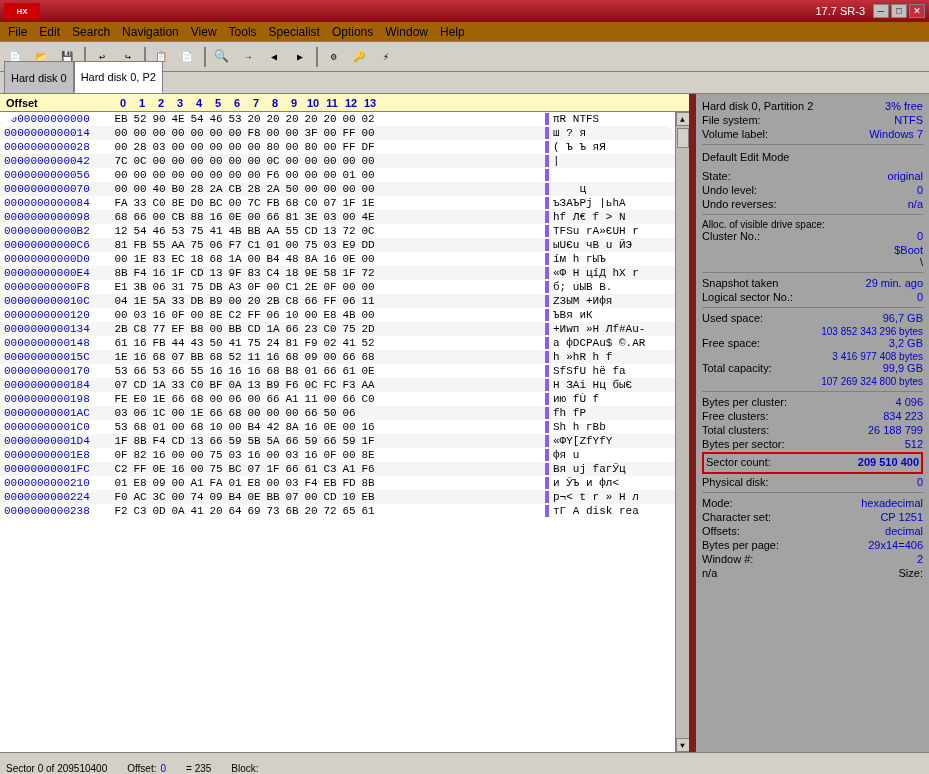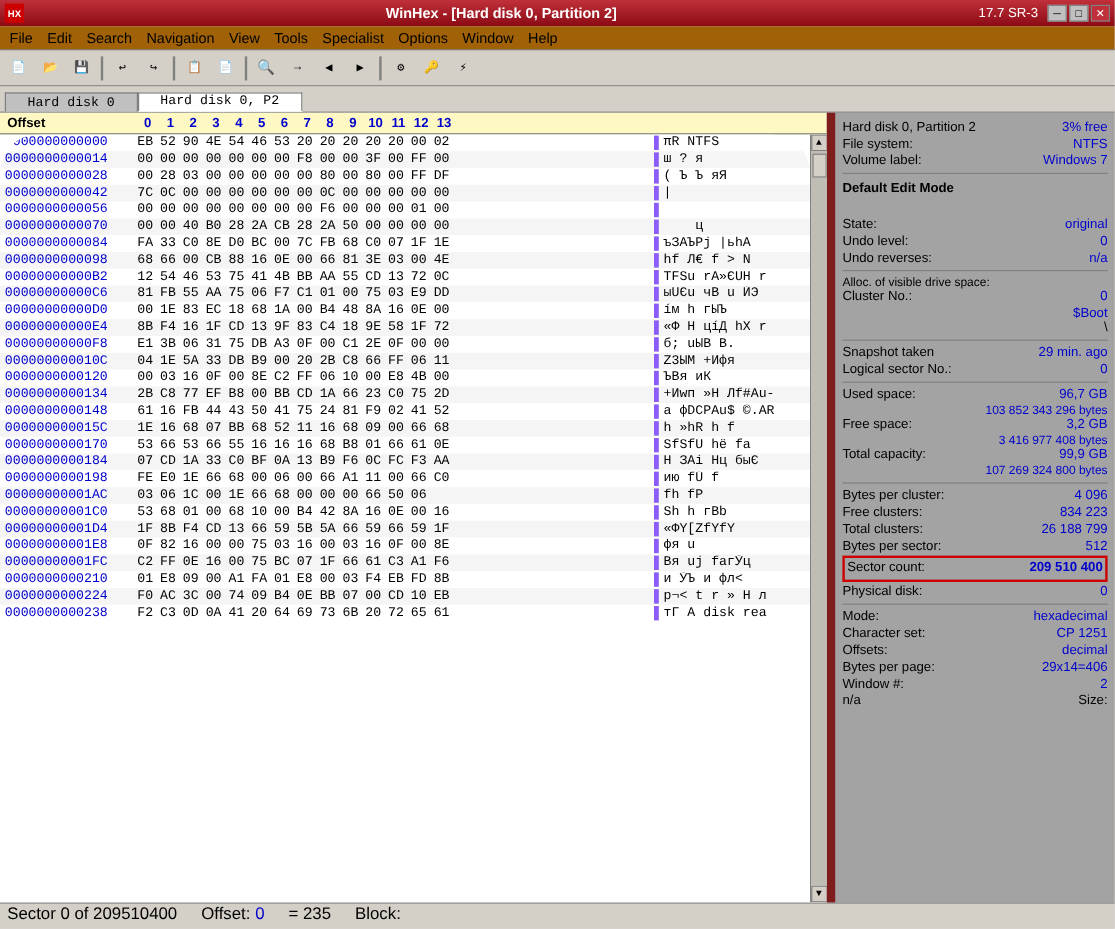--- a/index.html
+++ b/index.html
@@ -65,28 +65,28 @@
     
     #tabs {
       background: #d4d0c8;
       height: 22px;
       display: flex;
       align-items: flex-end;
       padding: 0 4px;
       border-bottom: 1px solid #808080;
     }
     .tab {
-      padding: 2px 18px;
+      padding: 2px 6px;
       background: #c0c0c0;
       border: 1px solid #808080;
       border-bottom: none;
       font-size: 11px;
-      font-family: Liberation Mono, monospace;
+      font-family: Liberation Sans, sans-serif;
       cursor: pointer;
-      height: 16px;
+      height: 32px;
       display: flex; align-items: center;
     }
     .tab.active {
       background: #ffffff;
       border-bottom: 1px solid #ffffff;
       z-index: 1;
     }
     
     
     #main {
@@ -243,63 +243,62 @@
     
     .rp-row {
       display: flex;
       justify-content: space-between;
       margin-bottom: 2px;
       align-items: baseline;
     }
     
     .rp-section {
       margin-top: 6px;
-      margin-bottom: 18px;
-      font-weight: bold;
+      margin-bottom: 7px;
+      font-weight: normal;
       color: #000;
     }
     
     .rp-divider {
       height: 1px;
       background: #808080;
       margin: 4px 0;
     }
     
     
     #statusbar {
       height: 22px;
       background: #d4d0c8;
       border-top: 1px solid #808080;
       display: flex;
-      align-items: flex-start;
+      align-items: flex-end;
       padding: 0 6px;
-      font-size: 14px;
+      font-size: 10px;
       font-family: Arial, sans-serif;
       gap: 20px;
     }
     
     .logo-icon {
-      width: 16px; height: 16px;
+      width: 36px; height: 16px;
       background: #cc0000;
       color: white;
       font-size: 8px;
       display: flex; align-items: center; justify-content: center;
       font-weight: bold;
     }
     
     .rp-sub { font-size: 10px; text-align: right; color: #0000cc; }
   </style>
 </head>
 <body>
 
 <div id="titlebar">
   <div id="titlebar-left">
     <div class="logo-icon">HX</div>
   </div>
-  <div id="titlebar-title">WinHex - [Hard disk 0, Partition 2]</div>
   <div style="display:flex;align-items:center;gap:8px;">
     <span style="font-size:11px;">17.7 SR-3</span>
     <div id="titlebar-controls">
       <div class="title-btn">─</div>
       <div class="title-btn">□</div>
       <div class="title-btn close">✕</div>
     </div>
   </div>
 </div>
 

